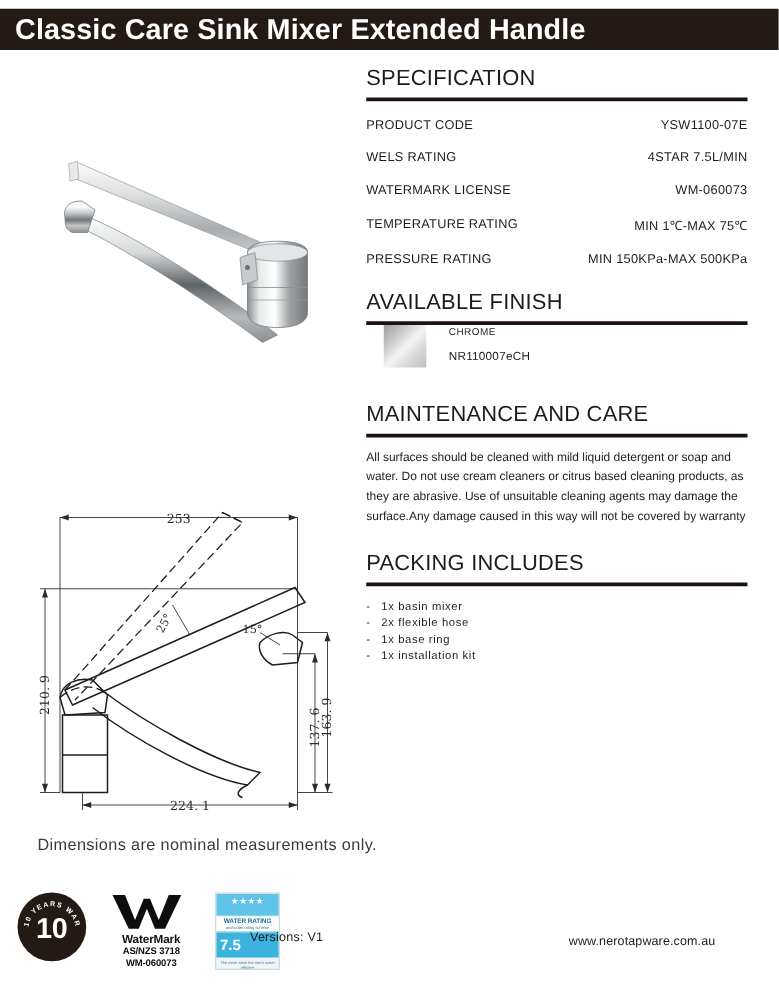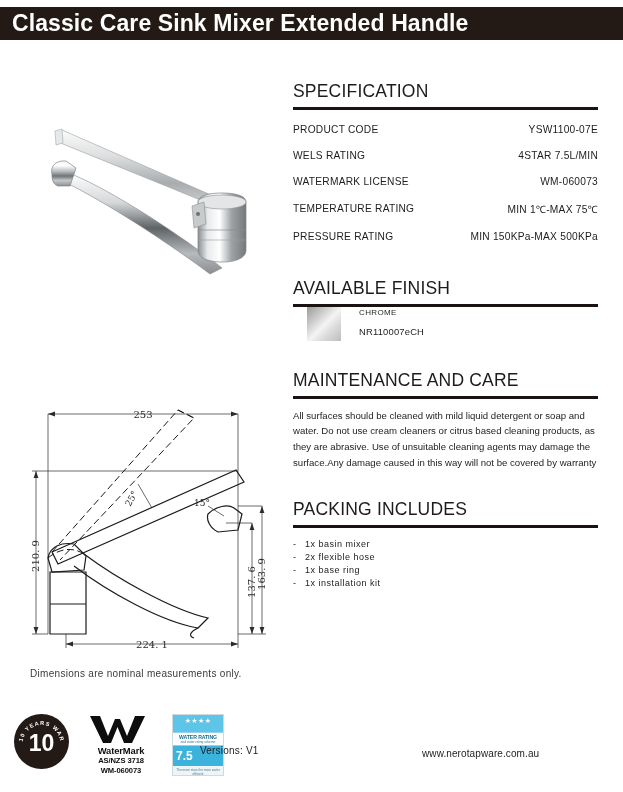--- a/index.html
+++ b/index.html
@@ -18,21 +18,21 @@
   }
   .header-title{
     color:#ffffff; font-size:23px; font-weight:bold;
     letter-spacing:.1px; padding-left:12px;
     white-space:nowrap;
   }
   
   .product-photo{ position:absolute; left:22px; top:98px; width:266px; height:200px; }
   
   .right-col{ position:absolute; left:293px; top:52px; width:305px; }
-  .sec-title{ font-size:17.5px; color:#1c1c1c; letter-spacing:.2px;margin-top:29px; }
+  .sec-title{ font-size:17.5px; color:#1c1c1c; letter-spacing:.2px; }
   .rule{ height:3px; background:#1a1311; margin-top:5px; }
   
   .spec-table{ width:100%; border-collapse:collapse; margin-top:7px; }
   .spec-table td{
     font-size:10.2px; color:#1d1d1d; padding:7.4px 0 7.4px 0;
     letter-spacing:.25px; white-space:nowrap;
   }
   .spec-table td.k{ text-align:left; }
   .spec-table td.v{ text-align:right; }
   
@@ -57,21 +57,21 @@
   .pack-list li{
     font-size:9px; color:#1d1d1d; letter-spacing:.5px;
     padding:1.6px 0 1.6px 12px; position:relative;
   }
   .pack-list li .dash{ position:absolute; left:0; top:1.6px; }
   
   .tech{ position:absolute; left:12px; top:396px; width:272px; height:258px; }
   .tech svg{ display:block; }
   .nominal{
     position:absolute; left:30px; top:668px;
-    font-size:10px; color:#3a3a3a; letter-spacing:.3px;
+    font-size:13px; color:#3a3a3a; letter-spacing:.3px;
   }
   
   .badges{ position:absolute; left:14px; top:714px; display:flex; align-items:flex-start; }
   .warranty-badge{
     width:55px; height:55px; border-radius:50%; background:#231a16;
     position:relative; flex:0 0 55px;
   }
   .warranty-badge .num{
     position:absolute; left:0; right:0; top:50%; transform:translateY(-46%);
     text-align:center; color:#fff; font-size:23px; font-weight:bold;
@@ -98,21 +98,21 @@
   .wels-band .sm{ display:block; font-size:3.4px; font-weight:normal; color:#3d7f9c; letter-spacing:-.1px;}
   .wels-main{ background:#3bb3dd; height:20px; display:flex; align-items:center; padding:0 3px;gap:48px; }
   .wels-num{ font-size:12px; font-weight:bold; color:#ffffff; line-height:1; }
   .wels-unit{ font-size:3.6px; color:#ffffff; margin-left:3px; line-height:1.25; }
   .wels-foot{ font-size:3.2px; color:#4a7f95; text-align:center; padding:2px 2px 0; line-height:1.3;}
   .versions{
     position:absolute; left:200px; top:745px;
     font-size:10px; color:#1d1d1d; letter-spacing:.2px;
   }
   .website{
-    position:absolute; left:422px; top:748px;
+    position:absolute; left:455px; top:748px;
     font-size:10px; color:#1d1d1d; letter-spacing:.1px;text-align:center;
   }
 </style>
 </head>
 <body>
 
 <div class="header-banner">
   <div class="header-title">Classic Care Sink Mixer Extended Handle</div>
 </div>
 

